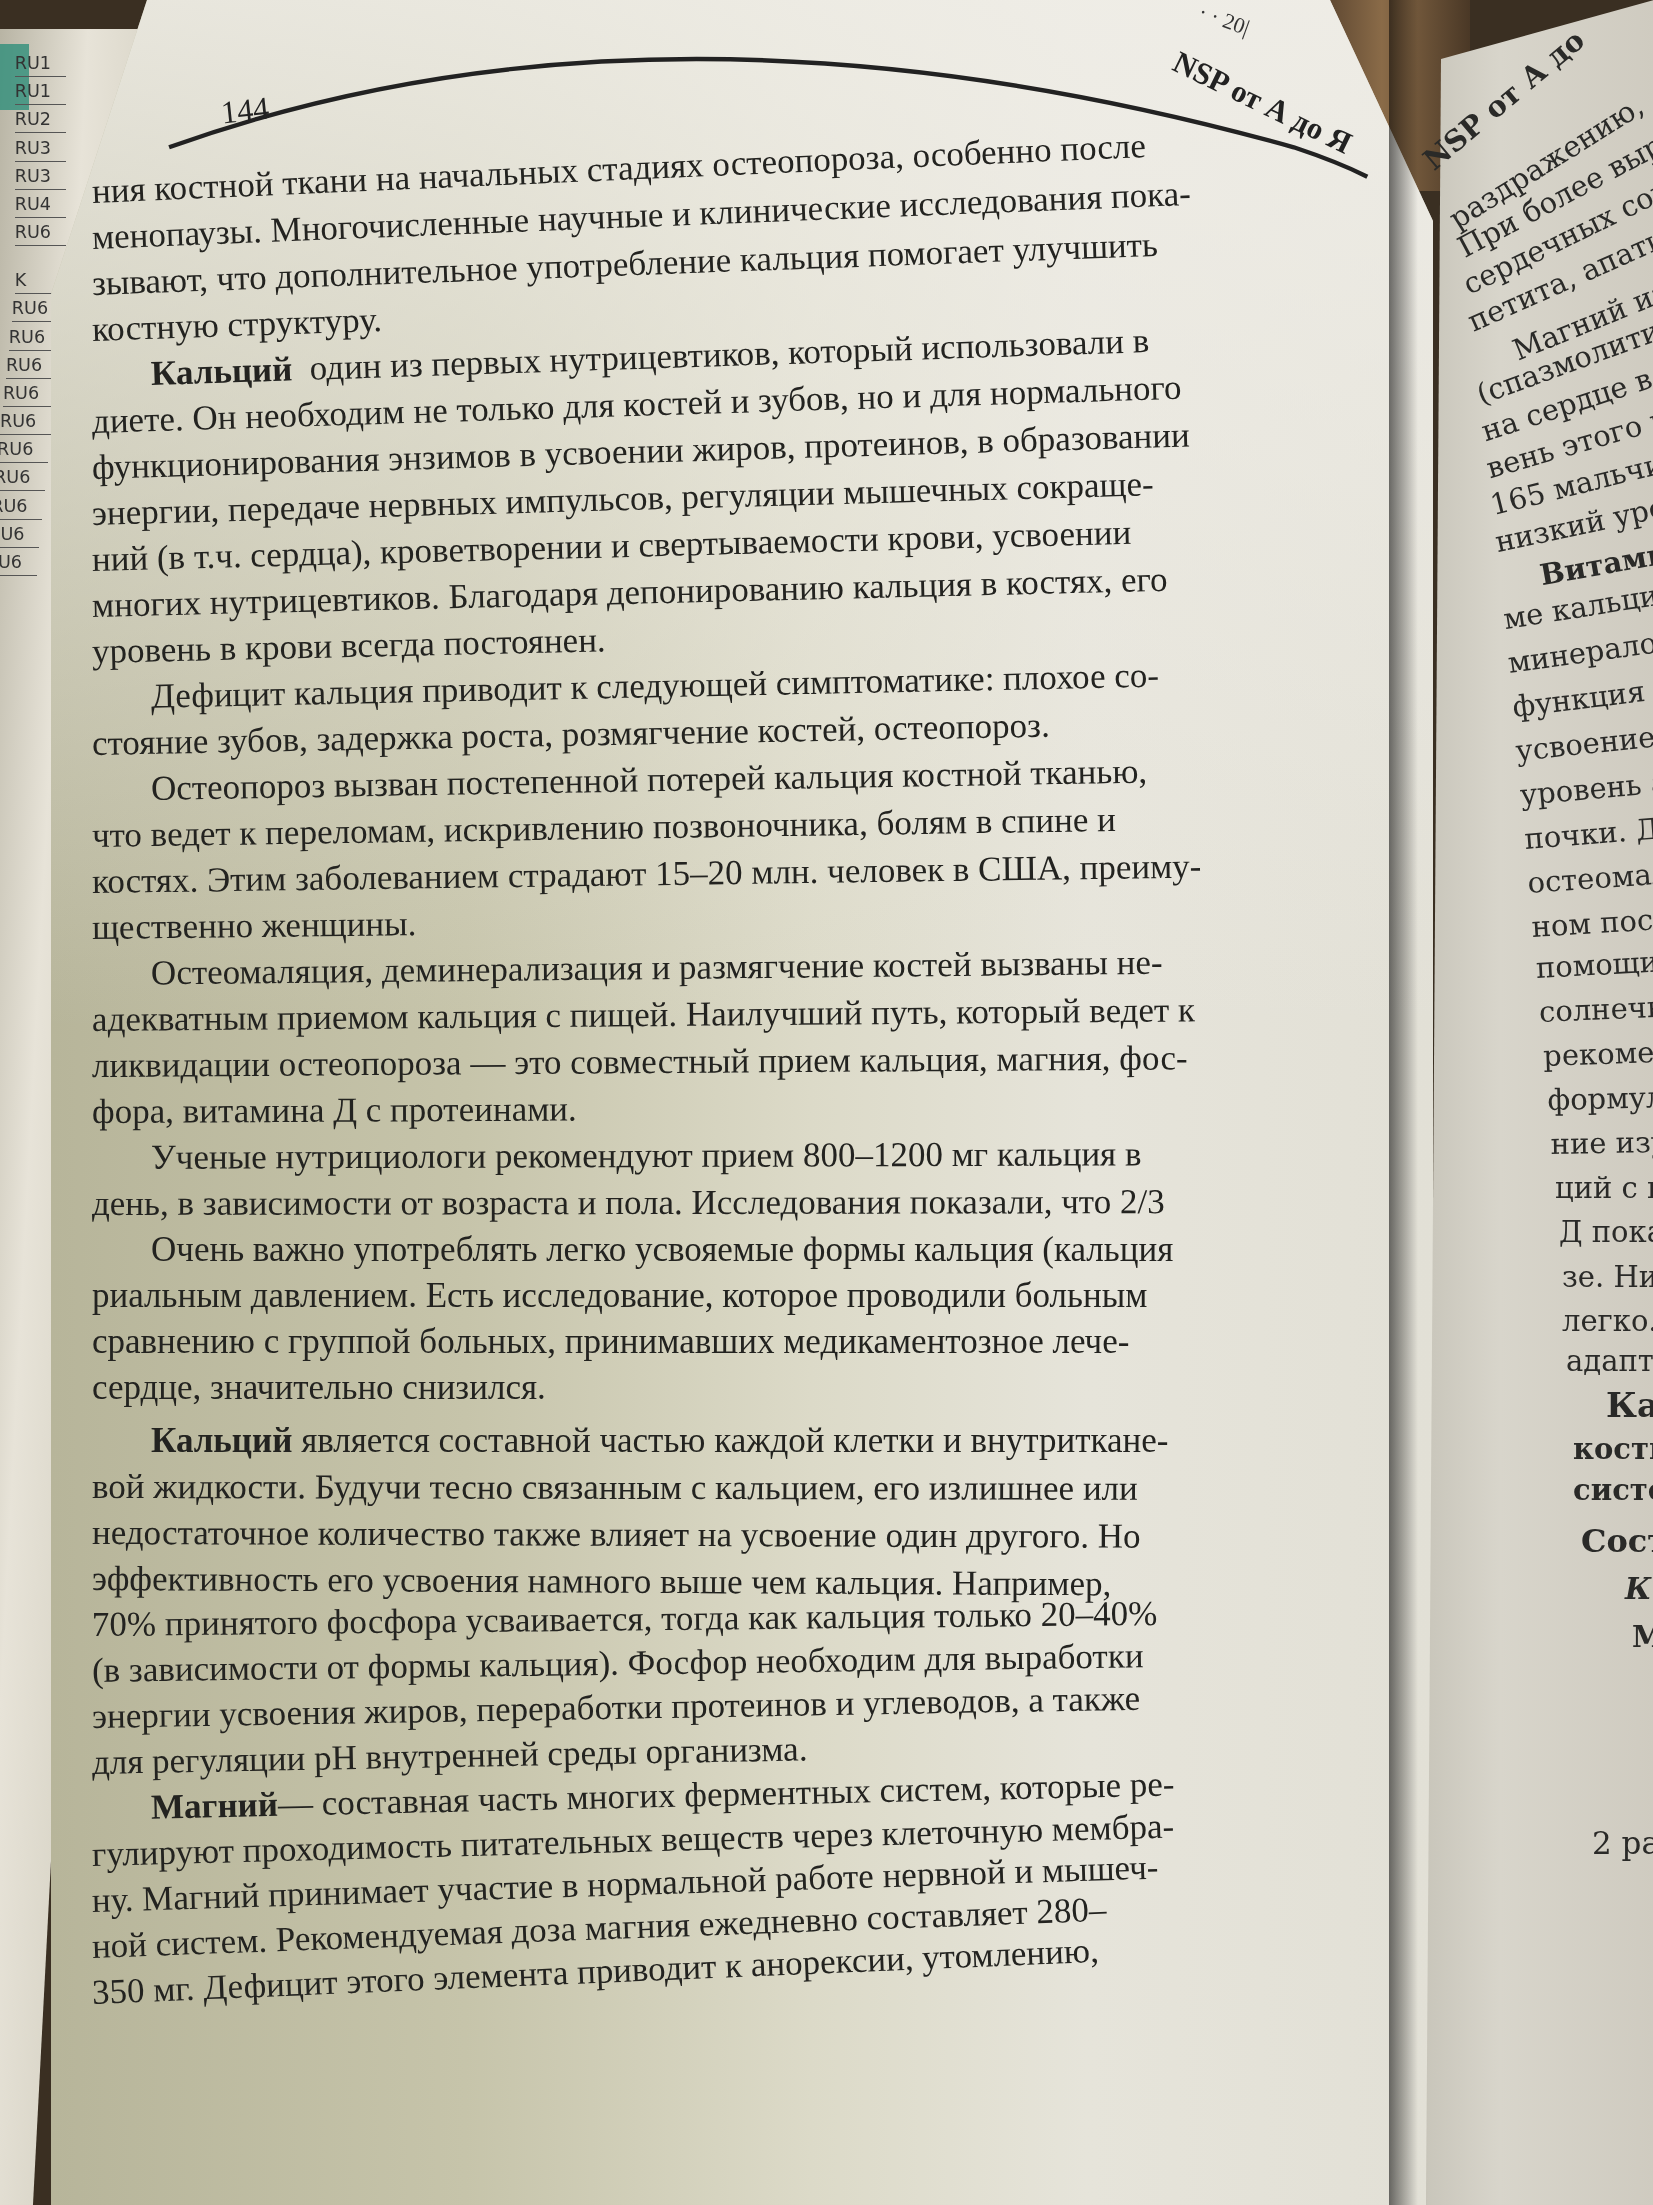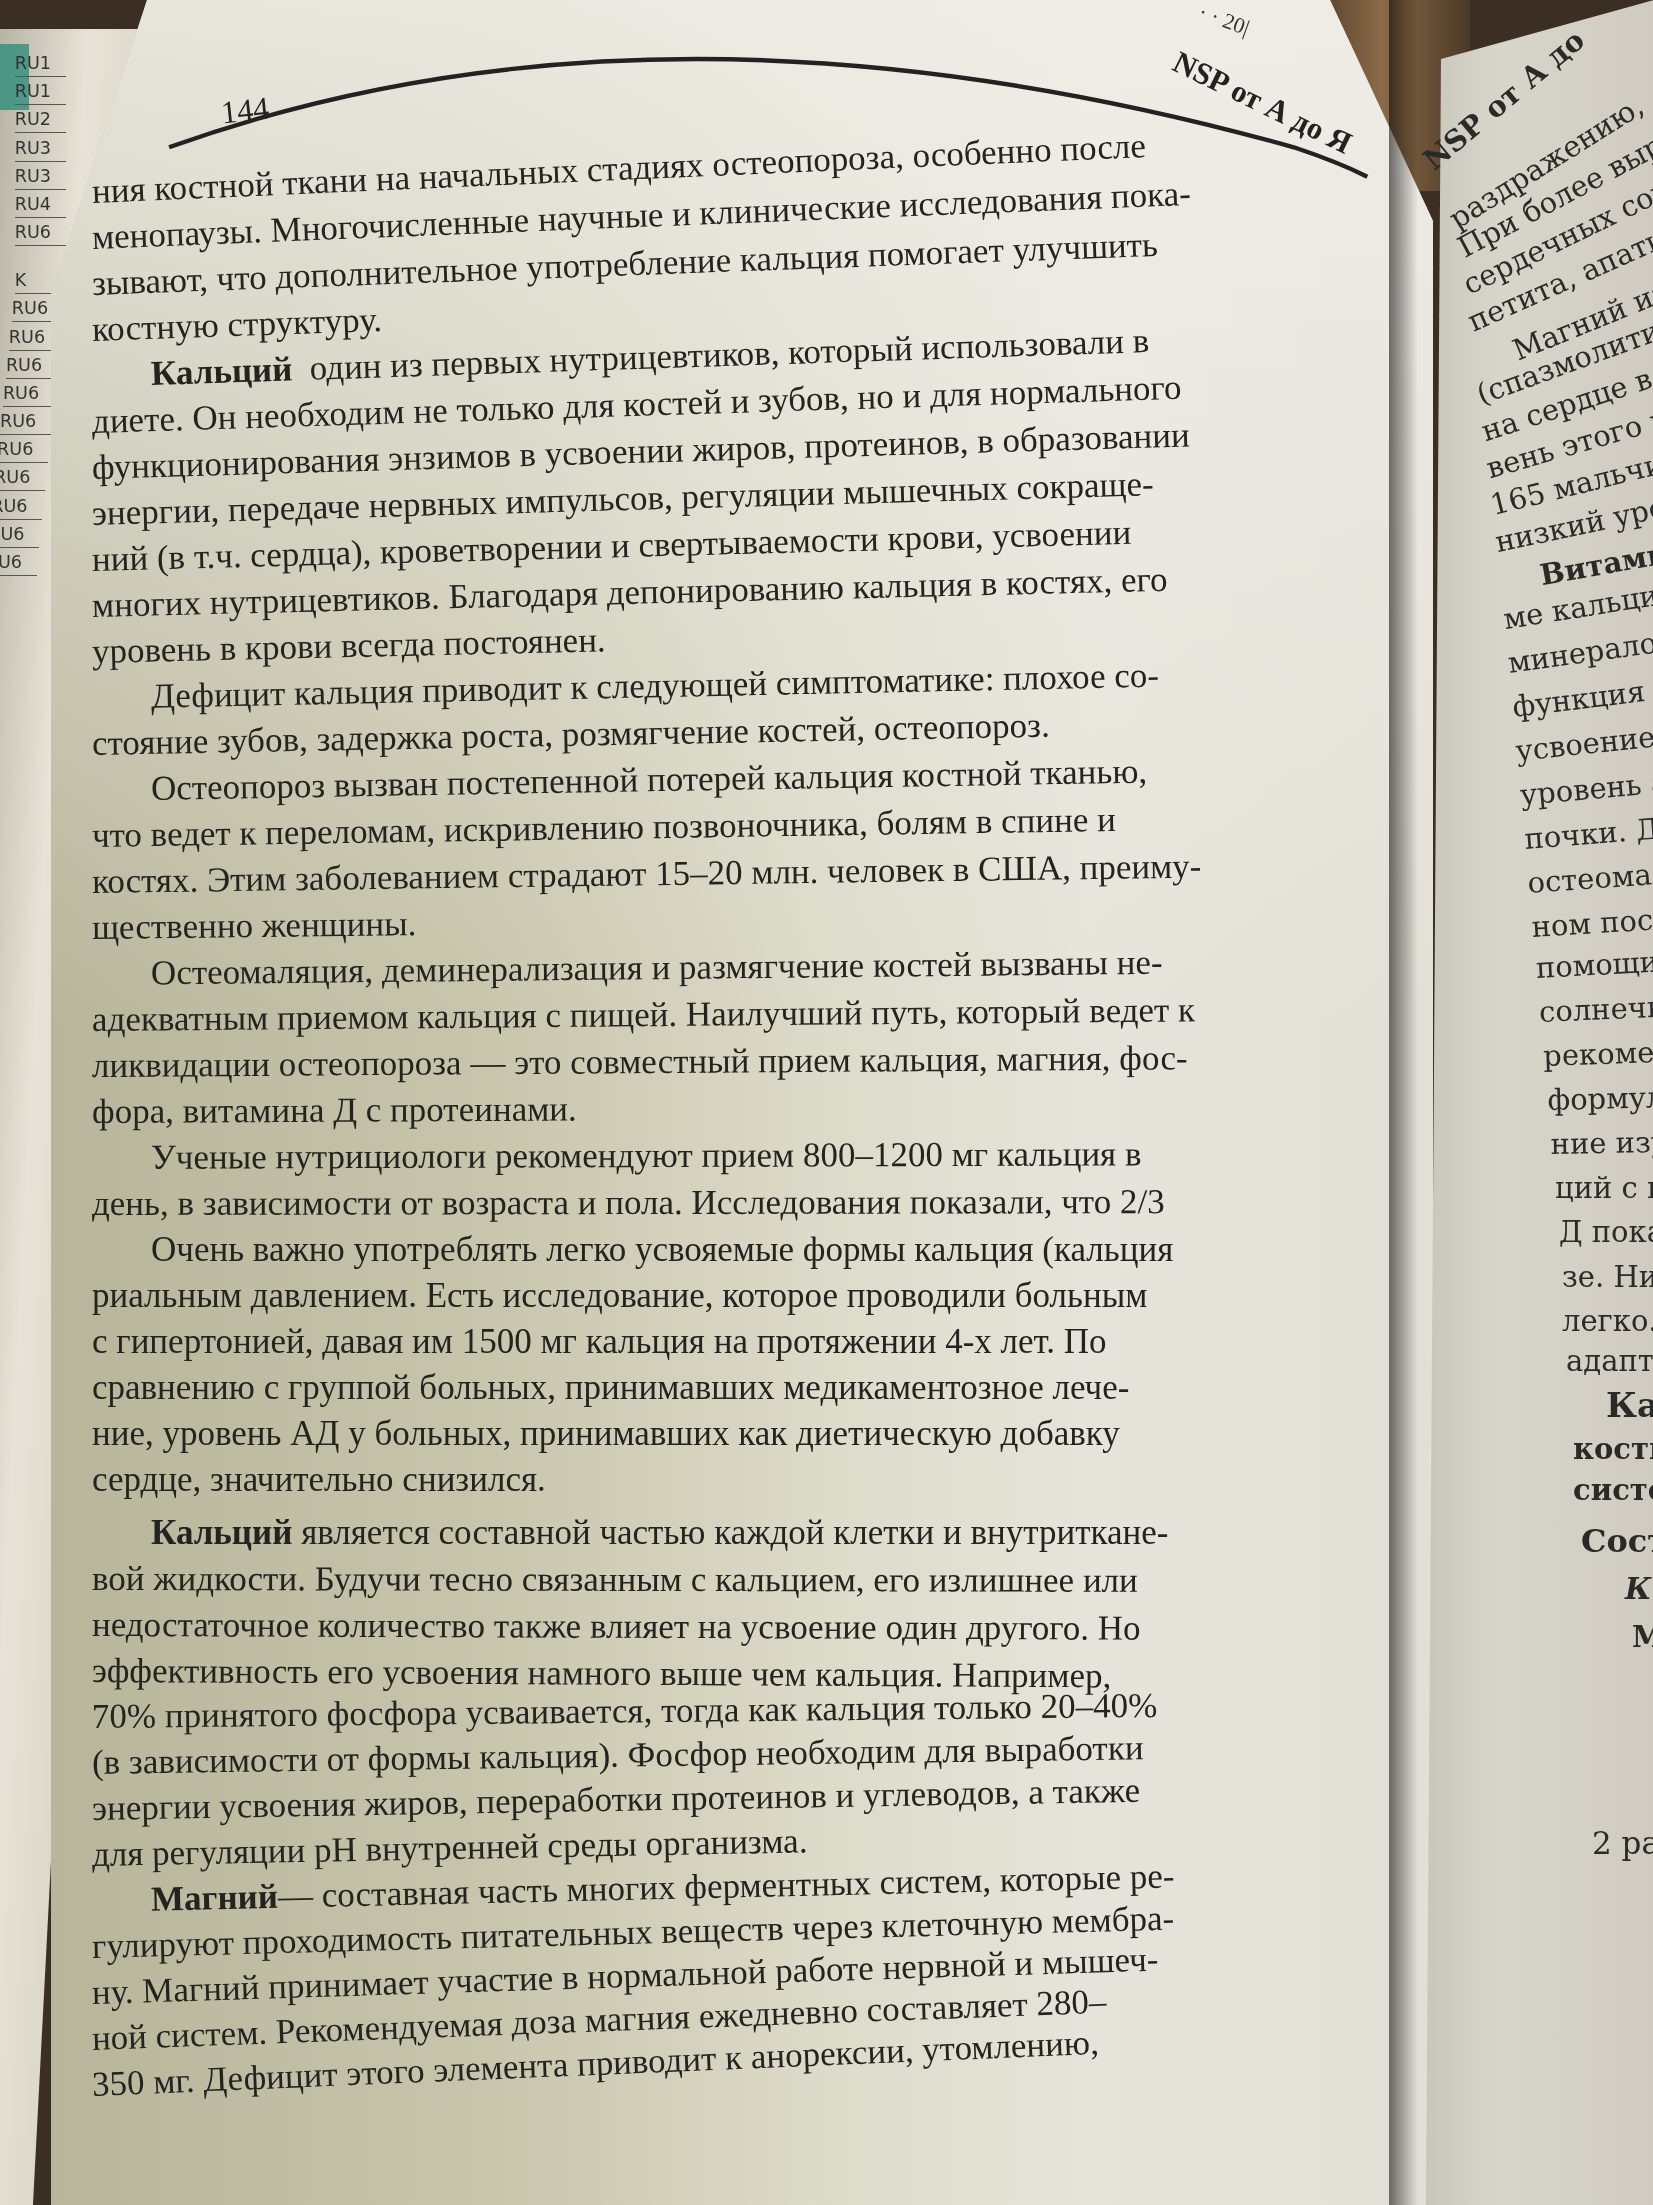--- a/index.html
+++ b/index.html
@@ -142,23 +142,21 @@
   <span class="line" style="transform:rotate(-.8deg)">костях. Этим заболеванием страдают 15–20 млн. человек в США, преиму-</span>
   <span class="line" style="transform:rotate(-.7deg)">щественно женщины.</span>
   <span class="line indent" style="transform:rotate(-.6deg)">Остеомаляция, деминерализация и размягчение костей вызваны не-</span>
   <span class="line" style="transform:rotate(-.5deg)">адекватным приемом кальция с пищей. Наилучший путь, который ведет к</span>
   <span class="line" style="transform:rotate(-.4deg)">ликвидации остеопороза — это совместный прием кальция, магния, фос-</span>
   <span class="line" style="transform:rotate(-.3deg)">фора, витамина Д с протеинами.</span>
   <span class="line indent" style="transform:rotate(-.2deg)">Ученые нутрициологи рекомендуют прием 800–1200 мг кальция в</span>
   <span class="line" style="transform:rotate(-.1deg)">день, в зависимости от возраста и пола. Исследования показали, что 2/3</span>
   <span class="line indent">Очень важно употреблять легко усвояемые формы кальция (кальция</span>
   <span class="line">риальным давлением. Есть исследование, которое проводили больным</span>
-  <span class="line">с гипертонией, давая им 1500 мг кальция на протяжении 4-х лет. По</span>
   <span class="line">сравнению с группой больных, принимавших медикаментозное лече-</span>
-  <span class="line">ние, уровень АД у больных, принимавших как диетическую добавку</span>
   <span class="line">сердце, значительно  снизился.</span>
   <span class="line indent" style="margin-top:7.4px"><b>Кальций</b> <span>является составной частью каждой клетки и внутритканe-</span></span>
   <span class="line" style="transform:rotate(.1deg)">вой жидкости. Будучи тесно связанным с кальцием, его излишнее или</span>
   <span class="line" style="transform:rotate(.2deg)">недостаточное количество также влияет на усвоение один другого. Но</span>
   <span class="line" style="transform:rotate(.3deg)">эффективность его усвоения намного выше чем кальция. Например,</span>
   <span class="line" style="transform:rotate(-.6deg)">70% принятого фосфора усваивается, тогда как кальция только 20–40%</span>
   <span class="line" style="transform:rotate(-.8deg)">(в зависимости от формы кальция). Фосфор необходим для выработки</span>
   <span class="line" style="transform:rotate(-1deg)">энергии усвоения жиров, переработки протеинов и углеводов, а также</span>
   <span class="line" style="transform:rotate(-1.1deg)">для регуляции pH внутренней среды организма.</span>
   <span class="line indent" style="transform:rotate(-1.3deg)"><b>Магний</b><span>— составная часть многих ферментных систем, которые ре-</span></span>

